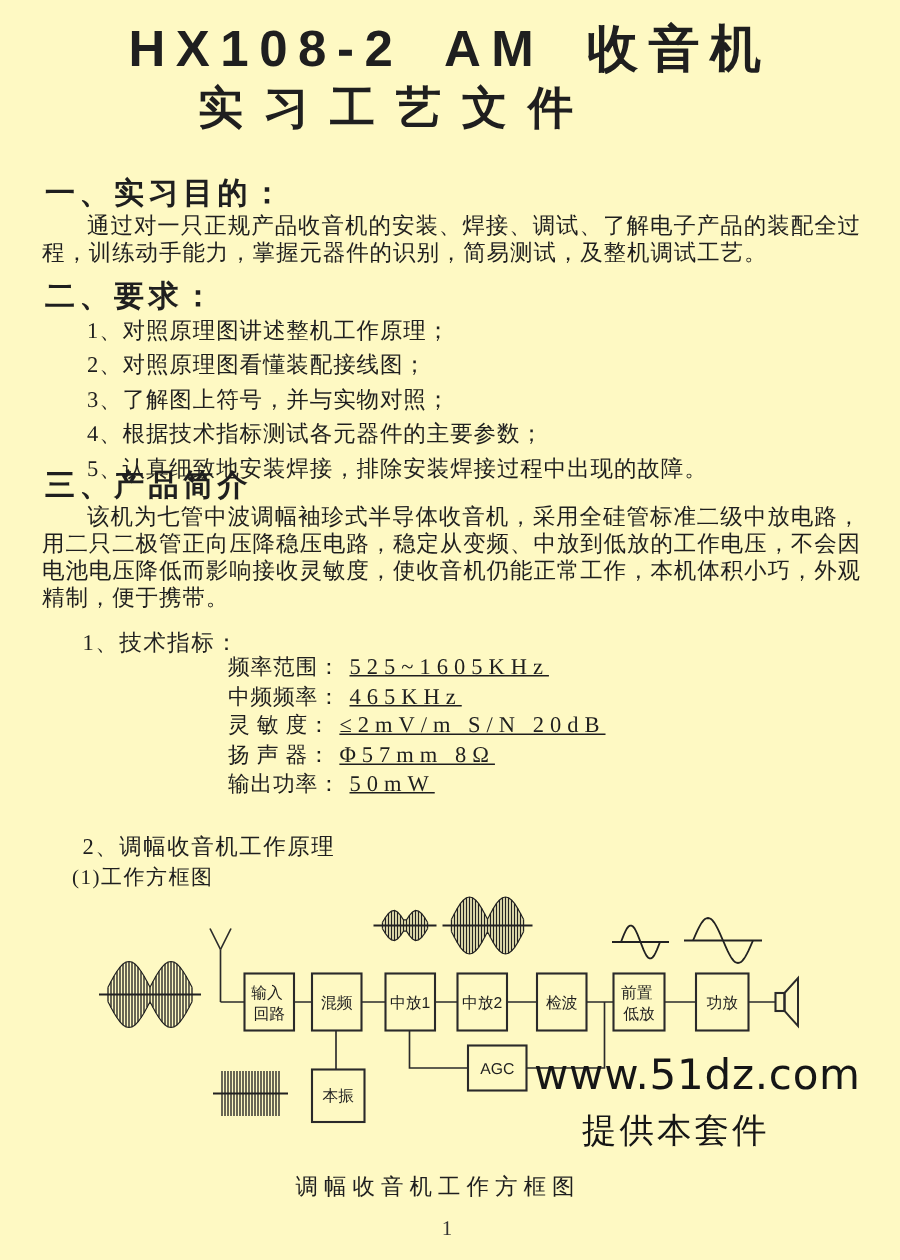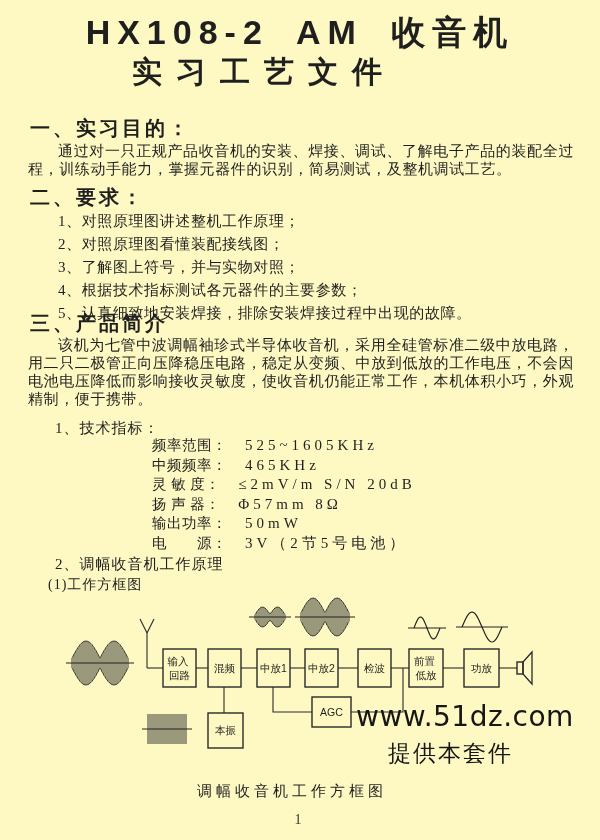--- a/index.html
+++ b/index.html
@@ -33,21 +33,21 @@
     left:28px;width:546px;
     font-size:15px;line-height:18px;letter-spacing:0.6px;
     text-align:justify;text-indent:2em;
   }
   .req-list{left:58px;width:520px;font-size:15px;letter-spacing:0.6px;}
   .req-list .li{line-height:23px;}
   .spec-heading{left:55px;font-size:15px;letter-spacing:1px;text-align:right;}
   .spec-table{left:152px;font-size:15px;}
   .spec-row{line-height:19.6px;white-space:nowrap;}
   .spec-label{letter-spacing:0.5px;font-size:14.5px;}
-  .spec-value{letter-spacing:4px;margin-left:18px;}
+  .spec-value{letter-spacing:4px;margin-left:6px;text-decoration:underline;}
   .sub-line{left:55px;font-size:15px;letter-spacing:1px;}
   .sub-line2{left:48px;font-size:14px;letter-spacing:1px;}
   .diagram-svg{top:585px;left:0;}
   .watermark1{
     top:700px;left:356px;
     font-family:"DejaVu Sans","Liberation Sans",sans-serif;
     font-size:28px;color:#161616;letter-spacing:0.5px;
   }
   .watermark2{
     top:738px;left:388px;
@@ -93,21 +93,20 @@
   <div class="abs body-par" style="top:336px;">该机为七管中波调幅袖珍式半导体收音机，采用全硅管标准二级中放电路，用二只二极管正向压降稳压电路，稳定从变频、中放到低放的工作电压，不会因电池电压降低而影响接收灵敏度，使收音机仍能正常工作，本机体积小巧，外观精制，便于携带。</div>
 
   <div class="abs spec-heading" style="top:419px;">1、技术指标：</div>
 
   <div class="abs spec-table" style="top:436px;">
     <div class="spec-row"><span class="spec-label">频率范围：</span><span class="spec-value">525~1605KHz</span></div>
     <div class="spec-row"><span class="spec-label">中频频率：</span><span class="spec-value">465KHz</span></div>
     <div class="spec-row"><span class="spec-label">灵 敏 度：</span><span class="spec-value">≤2mV/m  S/N 20dB</span></div>
     <div class="spec-row"><span class="spec-label">扬 声 器：</span><span class="spec-value">Φ57mm  8Ω</span></div>
     <div class="spec-row"><span class="spec-label">输出功率：</span><span class="spec-value">50mW</span></div>
-    <div class="spec-row"><span class="spec-label">电　　源：</span><span class="spec-value">3V（2节5号电池）</span></div>
   </div>
 
   <div class="abs sub-line" style="top:555px;">2、调幅收音机工作原理</div>
   <div class="abs sub-line2" style="top:576px;">(1)工作方框图</div>
 
   <svg class="abs diagram-svg" width="600" height="195" viewBox="0 0 600 195">
 
     <g transform="translate(72,78)">
         <line x1="-6" y1="0" x2="62" y2="0" stroke="#222" stroke-width="1.2"></line>
         <line x1="0" y1="-4.84" x2="0" y2="4.84" stroke="#222" stroke-width="0.9"></line>

